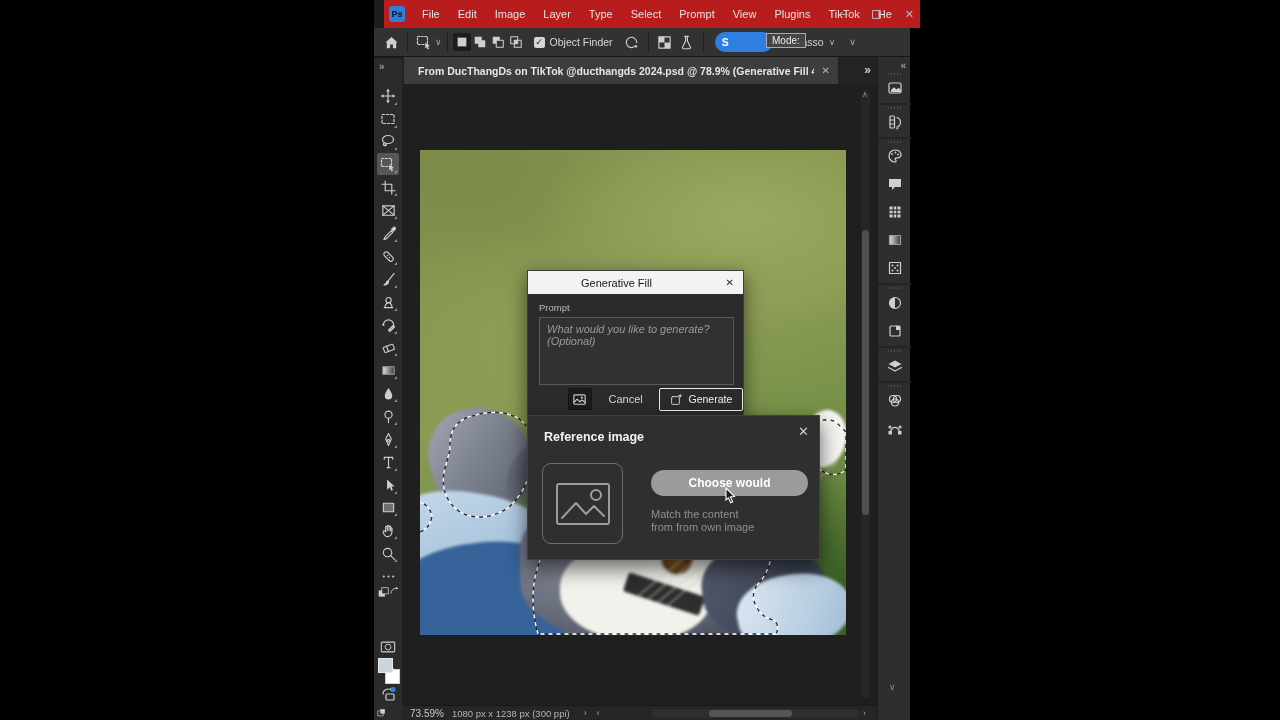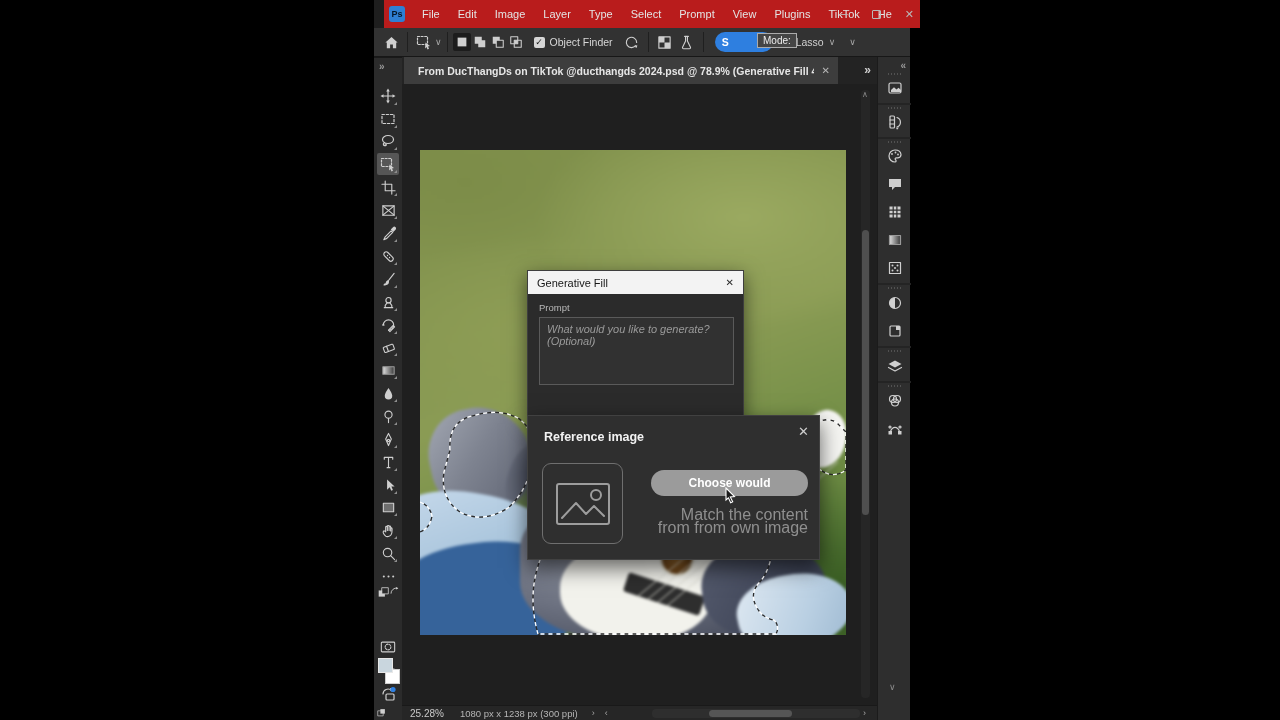--- a/index.html
+++ b/index.html
@@ -24,21 +24,21 @@
               display:flex;align-items:center;}
   .ob-sep{width:1px;height:20px;background:#1f1f1f;margin:0 5px;}
   .ob-ico{display:flex;align-items:center;justify-content:center;width:22px;height:22px;}
   .mode-sq{width:18px;height:18px;display:flex;align-items:center;justify-content:center;border-radius:2px;}
   .mode-sq.active{background:#1c1c1c;}
   .checkbox{width:11px;height:11px;background:#d6d6d6;border-radius:2px;color:#1b1b1b;font-size:9px;
             font-weight:bold;display:flex;align-items:center;justify-content:center;margin:0 5px 0 9px;}
   .ob-label{color:#d8d8d8;font-size:10.5px;}
   .pill{height:20px;border-radius:10px;background:#2e7fe0;color:#fff;font-size:10.5px;font-weight:bold;
         display:flex;align-items:center;padding:0 7px;margin-left:6px;min-width:58px;}
-  .tooltip{position:absolute;left:383px;top:5px;background:#454545;border:1px solid #ababab;color:#ececec;
+  .tooltip{position:absolute;left:392px;top:5px;background:#454545;border:1px solid #ababab;color:#ececec;
            font-size:10px;padding:1px 5px;z-index:5;}
   .lasso-dd{display:flex;align-items:center;gap:5px;color:#cfcfcf;font-size:10.5px;margin-left:4px;}
   .chev{color:#a8a8a8;font-size:9px;}
 
   
   .tabbar{left:28px;top:57px;width:475px;height:27px;background:#232323;}
   .tab{position:absolute;left:2px;top:0;width:434px;height:27px;background:#3d3d3d;display:flex;align-items:center;}
   .tab-title{color:#e6e6e6;font-size:10.5px;font-weight:bold;padding-left:14px;white-space:nowrap;overflow:hidden;}
   .tab-close{color:#b6b6b6;font-size:10px;padding:0 8px;margin-left:auto;}
   .tab-more{position:absolute;right:8px;top:6px;color:#cfcfcf;font-size:12px;font-weight:bold;letter-spacing:-2px;}
@@ -84,21 +84,21 @@
   .vthumb{position:absolute;left:1px;top:140px;width:7px;height:285px;background:#4f4f4f;border-radius:4px;}
   .vs-arr{position:absolute;left:1px;color:#8b8b8b;font-size:8px;}
   .statusbar{left:28px;top:705px;width:475px;height:15px;background:#262626;border-top:1px solid #191919;
              display:flex;align-items:center;color:#c9c9c9;}
   .hscroll{position:absolute;left:250px;top:3px;width:208px;height:9px;background:#2e2e2e;border-radius:4px;}
   .hthumb{position:absolute;left:57px;top:1px;width:83px;height:7px;background:#555;border-radius:4px;}
 
   
   .gf-dialog{left:125px;top:186px;width:217px;height:148px;background:#2b2b2b;border:1px solid #3e3e3e;
              box-shadow:0 6px 18px rgba(0,0,0,.55);z-index:10;}
-  .gf-title{height:23px;background:#f3f3f3;display:flex;align-items:center;}
+  .gf-title{height:23px;background:#f3f3f3;display:flex;align-items:center;padding-left:44px;}
   .gf-title-text{color:#161616;font-size:11px;padding-left:9px;}
   .gf-close{margin-left:auto;color:#2b2b2b;font-size:10px;padding:0 9px;}
   .gf-prompt-label{color:#b9b9b9;font-size:9.5px;margin:8px 10px 4px 11px;}
   .gf-textarea{display:block;margin-left:11px;width:195px;height:68px;background:#313131;border:1px solid #5a5a5a;
                color:#ddd;font-size:11px;padding:5px 7px;resize:none;outline:none;}
   .gf-textarea::placeholder{font-style:italic;color:#9a9a9a;}
   .gf-buttons{position:absolute;left:0;bottom:6px;width:100%;height:24px;display:flex;align-items:center;}
   .gf-imgbtn{width:24px;height:22px;background:#1c1c1c;border:1px solid #151515;margin-left:40px;
              display:flex;align-items:center;justify-content:center;}
   .gf-cancel{color:#d8d8d8;font-size:11px;margin-left:17px;}
@@ -107,21 +107,21 @@
 
   
   .ref-dialog{left:125px;top:331px;width:293px;height:145px;background:#2f2f2f;border:1px solid #414141;
               box-shadow:0 8px 20px rgba(0,0,0,.6);z-index:11;}
   .ref-title{color:#f2f2f2;font-size:12.5px;font-weight:bold;position:absolute;left:16px;top:14px;}
   .ref-close{position:absolute;right:10px;top:8px;color:#cfcfcf;font-size:13px;}
   .ref-thumb{position:absolute;left:14px;top:47px;width:81px;height:81px;border:1.5px solid #6f6f6f;border-radius:9px;
              display:flex;align-items:center;justify-content:center;}
   .ref-choose{position:absolute;left:123px;top:54px;width:157px;height:26px;border-radius:13px;background:#9b9b9b;
               color:#fff;font-size:12px;font-weight:bold;display:flex;align-items:center;justify-content:center;}
-  .ref-sub{position:absolute;left:123px;top:92px;width:157px;text-align:right;color:#8f8f8f;font-size:16px;line-height:13px;}
+  .ref-sub{position:absolute;left:123px;top:92px;width:157px;text-align:left;color:#8f8f8f;font-size:11px;line-height:13px;}
   .cursor-ico{position:absolute;left:73px;top:17px;}
 
   svg.svgi{stroke:#cfcfcf;fill:none;stroke-width:1.2;stroke-linecap:round;stroke-linejoin:round;display:block;}
   svg.svgi .fil{fill:#cfcfcf;stroke:none;}
   .letterbox{top:0;width:374px;height:720px;background:#000;}
 </style>
 </head>
 <body>
 
 <div class="stage">
@@ -480,20 +480,37 @@
         </svg>
       </div>
 
       <div class="abs gf-dialog">
         <div class="gf-title">
           <span class="gf-title-text">Generative Fill</span>
           <span class="gf-close">✕</span>
         </div>
         <div class="gf-prompt-label">Prompt</div>
         <textarea class="gf-textarea" placeholder="What would you like to generate? (Optional)" style=""></textarea>
+        <div class="gf-buttons">
+          <div class="gf-imgbtn">
+            <svg class="svgi" width="15" height="15" viewBox="0 0 16 16">
+                <rect x="2" y="3" width="12" height="10" rx="1"></rect>
+                <circle class="fil" cx="10.5" cy="6" r="1.2"></circle>
+                <path d="M2 11l3.5-3.5 3 3 2-2 3.5 2.5"></path>
+              </svg>
+          </div>
+          <span class="gf-cancel">Cancel</span>
+          <div class="gf-generate">
+            <svg class="svgi" width="13" height="13" viewBox="0 0 16 16">
+                <rect x="2" y="4.5" width="9.5" height="9.5" rx="1"></rect>
+                <path class="fil" d="M12.5 0.5l.8 2.2 2.2.8-2.2.8-.8 2.2-.8-2.2-2.2-.8 2.2-.8z"></path>
+              </svg>
+            <span>Generate</span>
+          </div>
+        </div>
       </div>
 
       <div class="abs ref-dialog">
         <span class="ref-title">Reference image</span>
         <span class="ref-close">✕</span>
         <div class="ref-thumb">
           <svg class="svgi" width="56" height="44" viewBox="0 0 56 44" style="stroke:#9d9d9d;stroke-width:2;">
             <rect x="2" y="2" width="52" height="40" rx="2"></rect>
               <circle cx="41" cy="13" r="5"></circle>
               <path d="M7 36l14-15 10 11 8-8 10 10"></path>
@@ -610,22 +627,22 @@
             <rect class="fil" x="1.5" y="10" width="3.5" height="3.5"></rect>
             <rect class="fil" x="11" y="10" width="3.5" height="3.5"></rect>
             <circle cx="3" cy="6" r="1"></circle>
             <circle cx="13" cy="6" r="1"></circle>
           </svg>
       </div>
       <span class="rp-chev">∨</span>
     </div>
 
     <div class="abs statusbar">
-      <span style="margin-left:8px;font-size:10px;">25.28%</span>
-      <span style="margin-left:16px;font-size:9.5px;color:#b5b5b5;">1080 px x 1238 px (300 ppi)</span>
+      <span style="margin-left:8px;font-size:10px;">73.59%</span>
+      <span style="margin-left:8px;font-size:9.5px;color:#b5b5b5;">1080 px x 1238 px (300 ppi)</span>
       <span class="chev" style="margin-left:14px;">›</span>
       <span class="chev" style="margin-left:10px;">‹</span>
       <div class="hscroll">
         <div class="hthumb"></div>
       </div>
       <span class="chev" style="position:absolute;left:461px;">›</span>
     </div>
 
   </div>
 </div>

